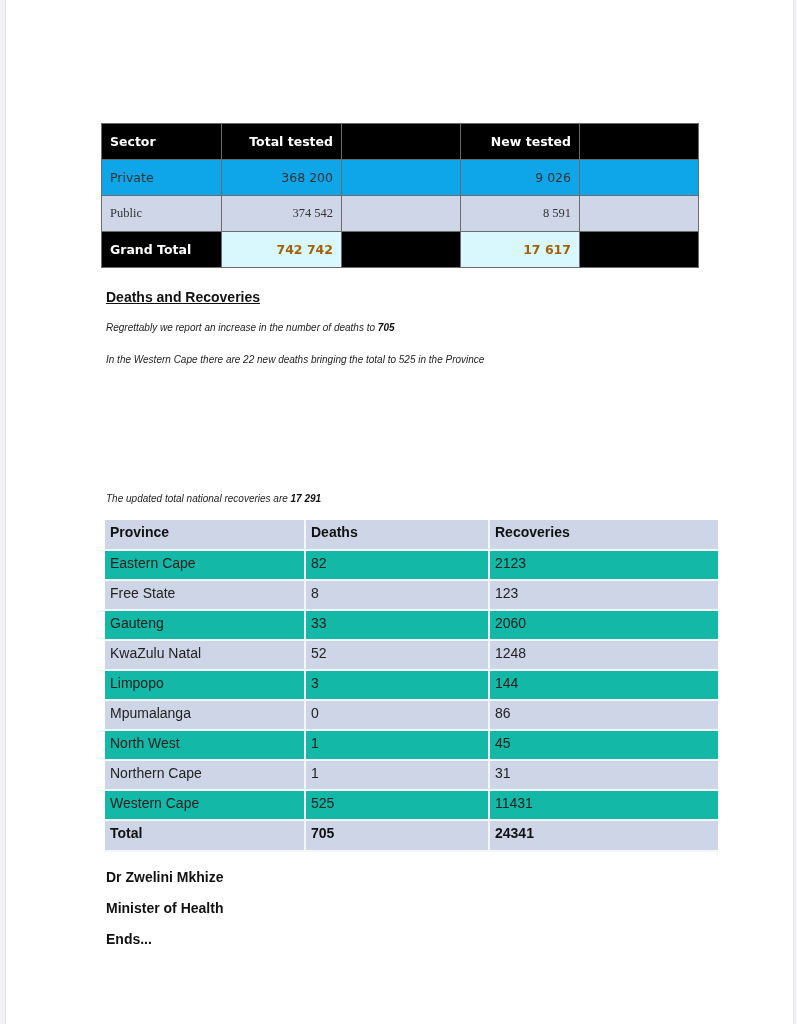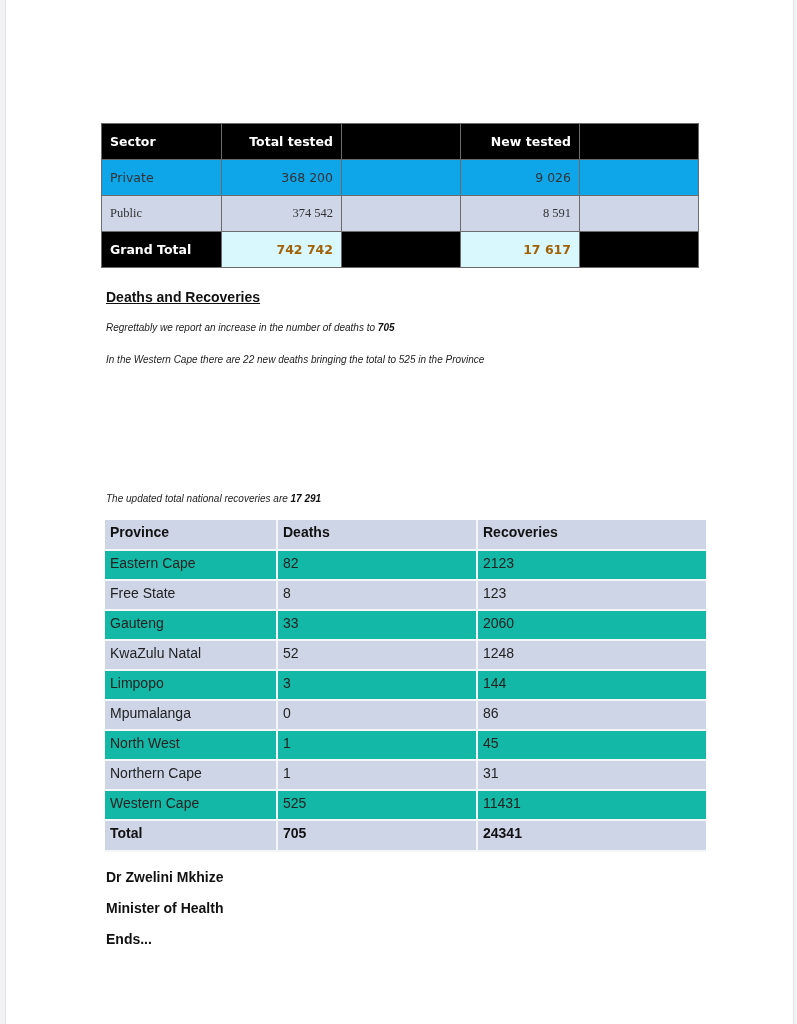--- a/index.html
+++ b/index.html
@@ -59,22 +59,22 @@
     font-size: 14px;
   }
   .t2 td {
     height: 30px; padding: 0 5px;
     box-sizing: border-box;
     border-right: 2px solid #f4f6fa;
     border-bottom: 2px solid #f4f6fa;
     vertical-align: top; padding-top: 4px;
     color: #222;
   }
-  .t2 td.k1 { width: 172px; }
-  .t2 td.k2 { width: 200px; }
+  .t2 td.k1 { width: 200px; }
+  .t2 td.k2 { width: 184px; }
   .t2 td.k3 { width: 229px; border-right: none; }
   .t2 tr.dark td { background: #cdd5e7; }
   .t2 tr.light td { background: #14b8a6; }
   .t2 tr.bold td { font-weight: bold; color: #111; }
   .t2 tr.total td { height: 31px; }
 
   .sig { position: absolute; left: 100px; font-size: 14px; font-weight: bold; color: #111; }
   .s1 { top: 869px; }
   .s2 { top: 900px; }
   .s3 { top: 931px; }

